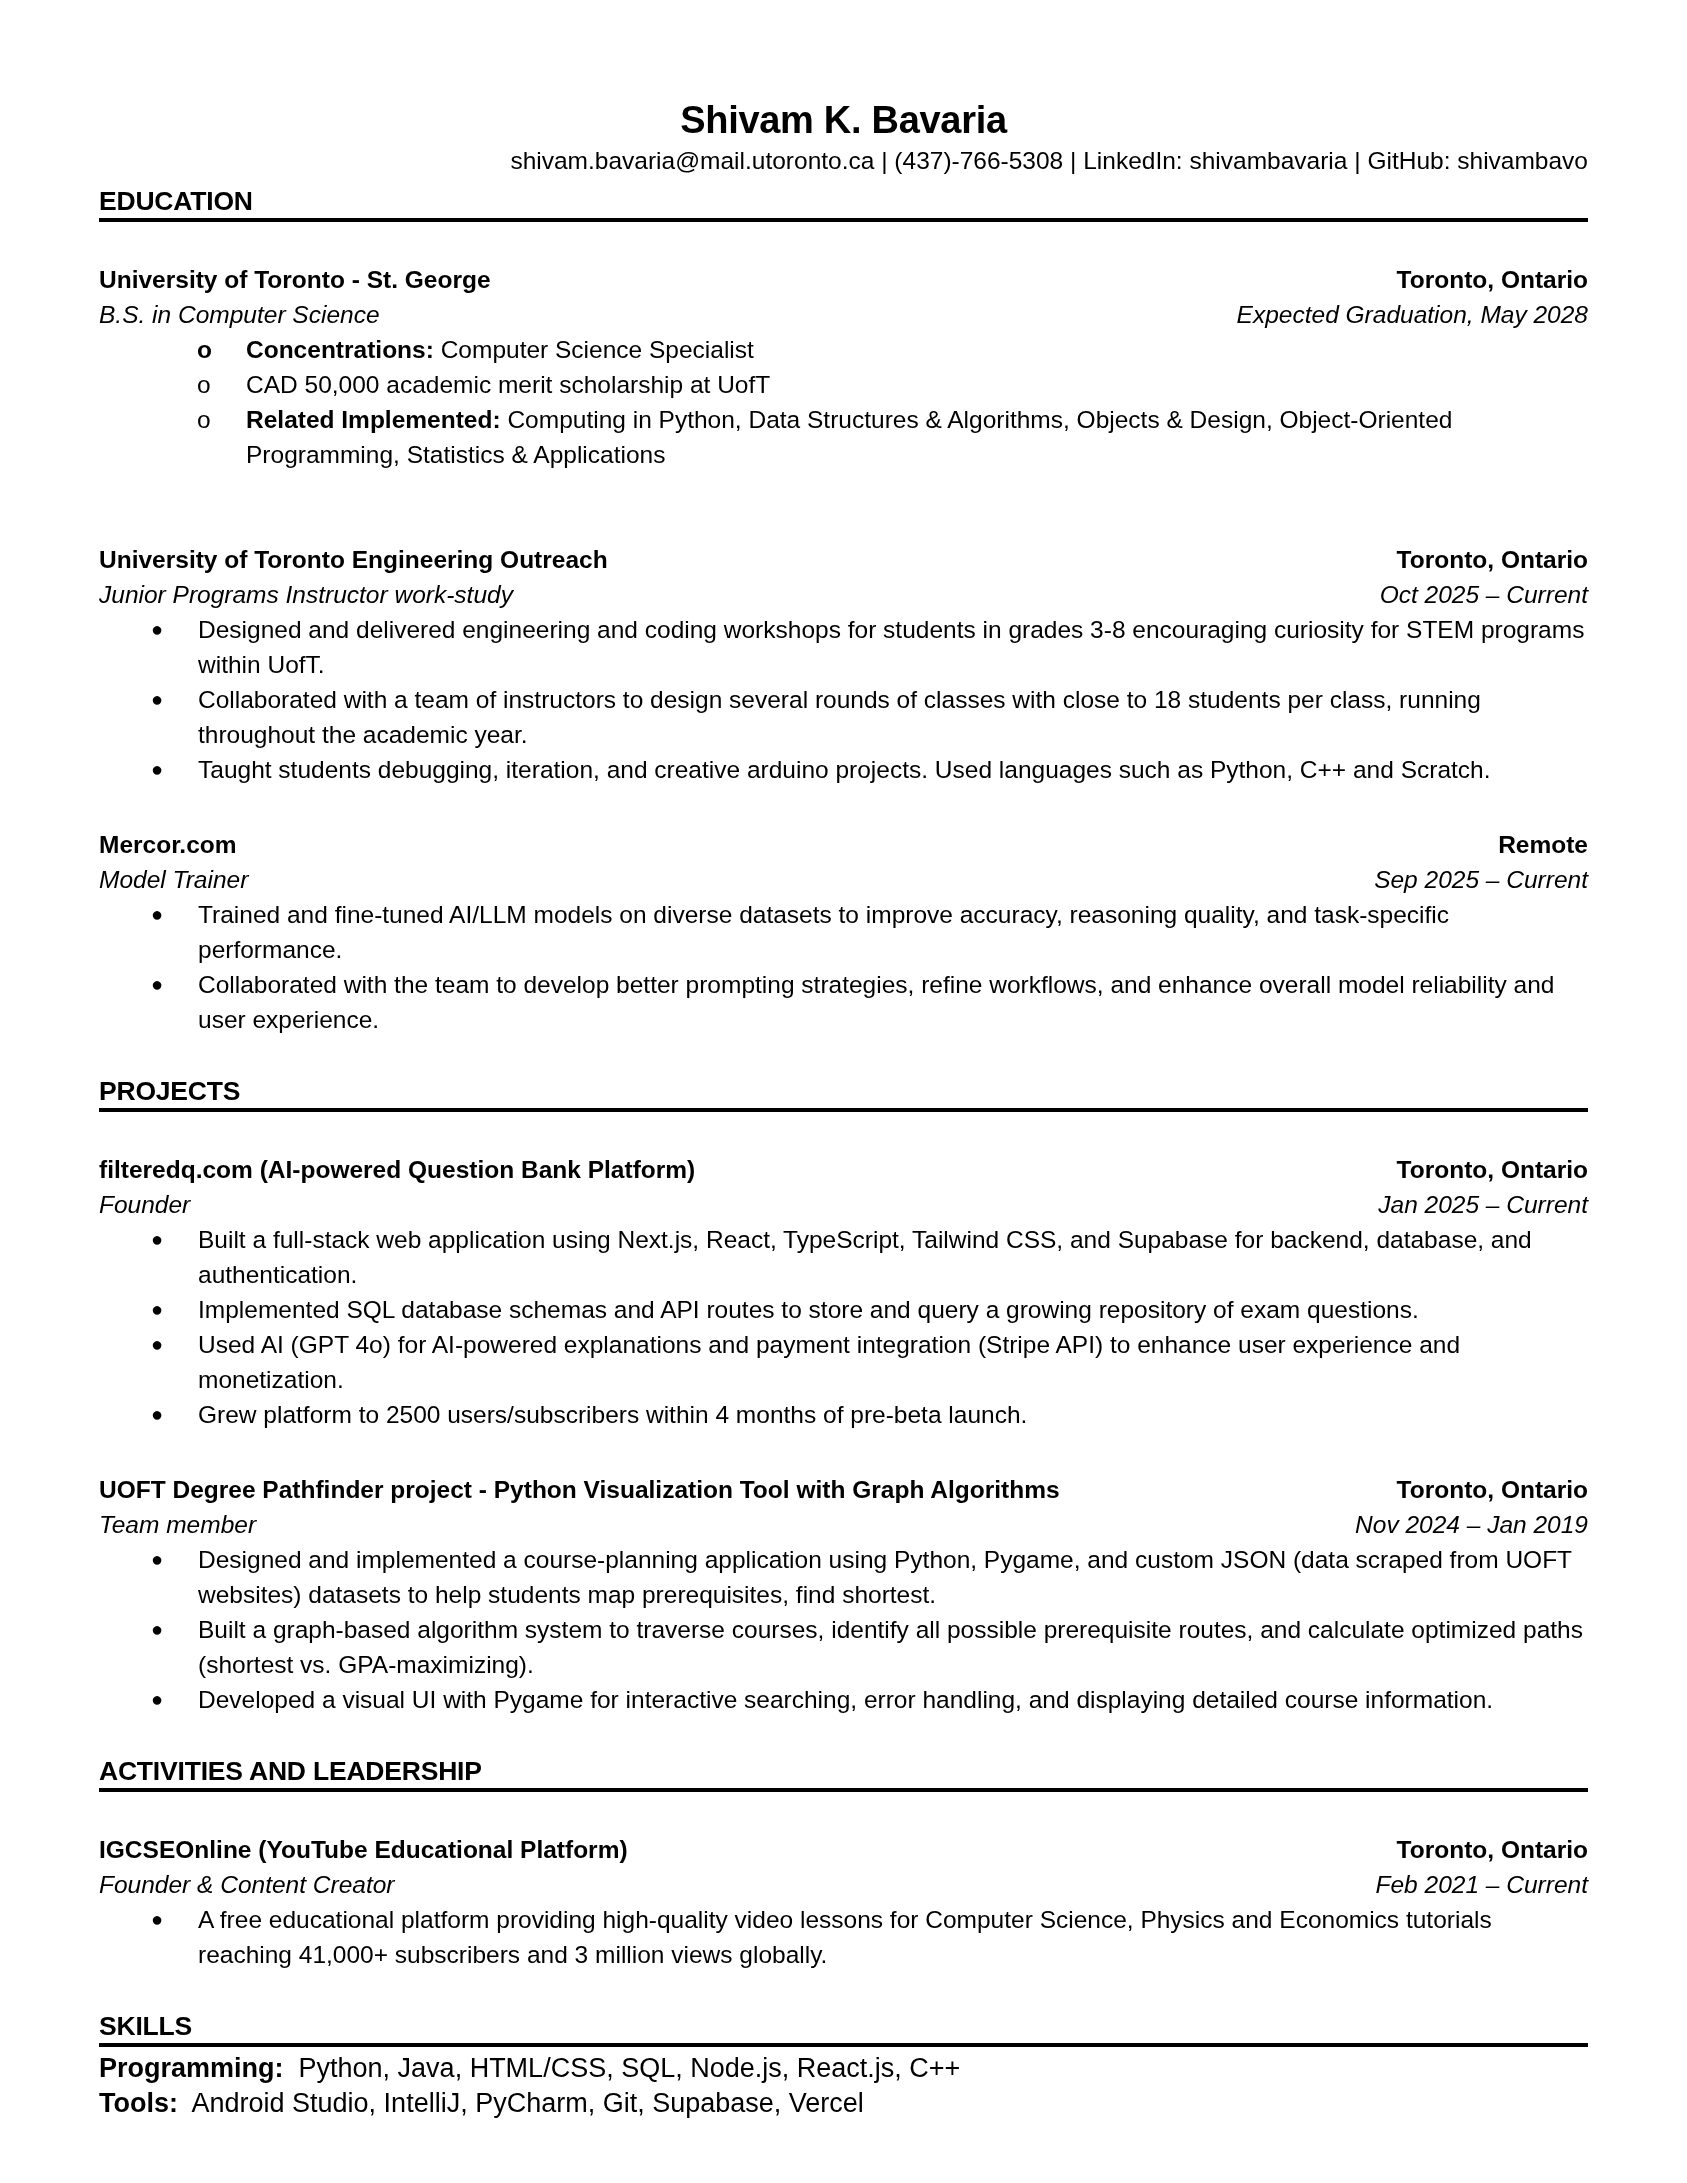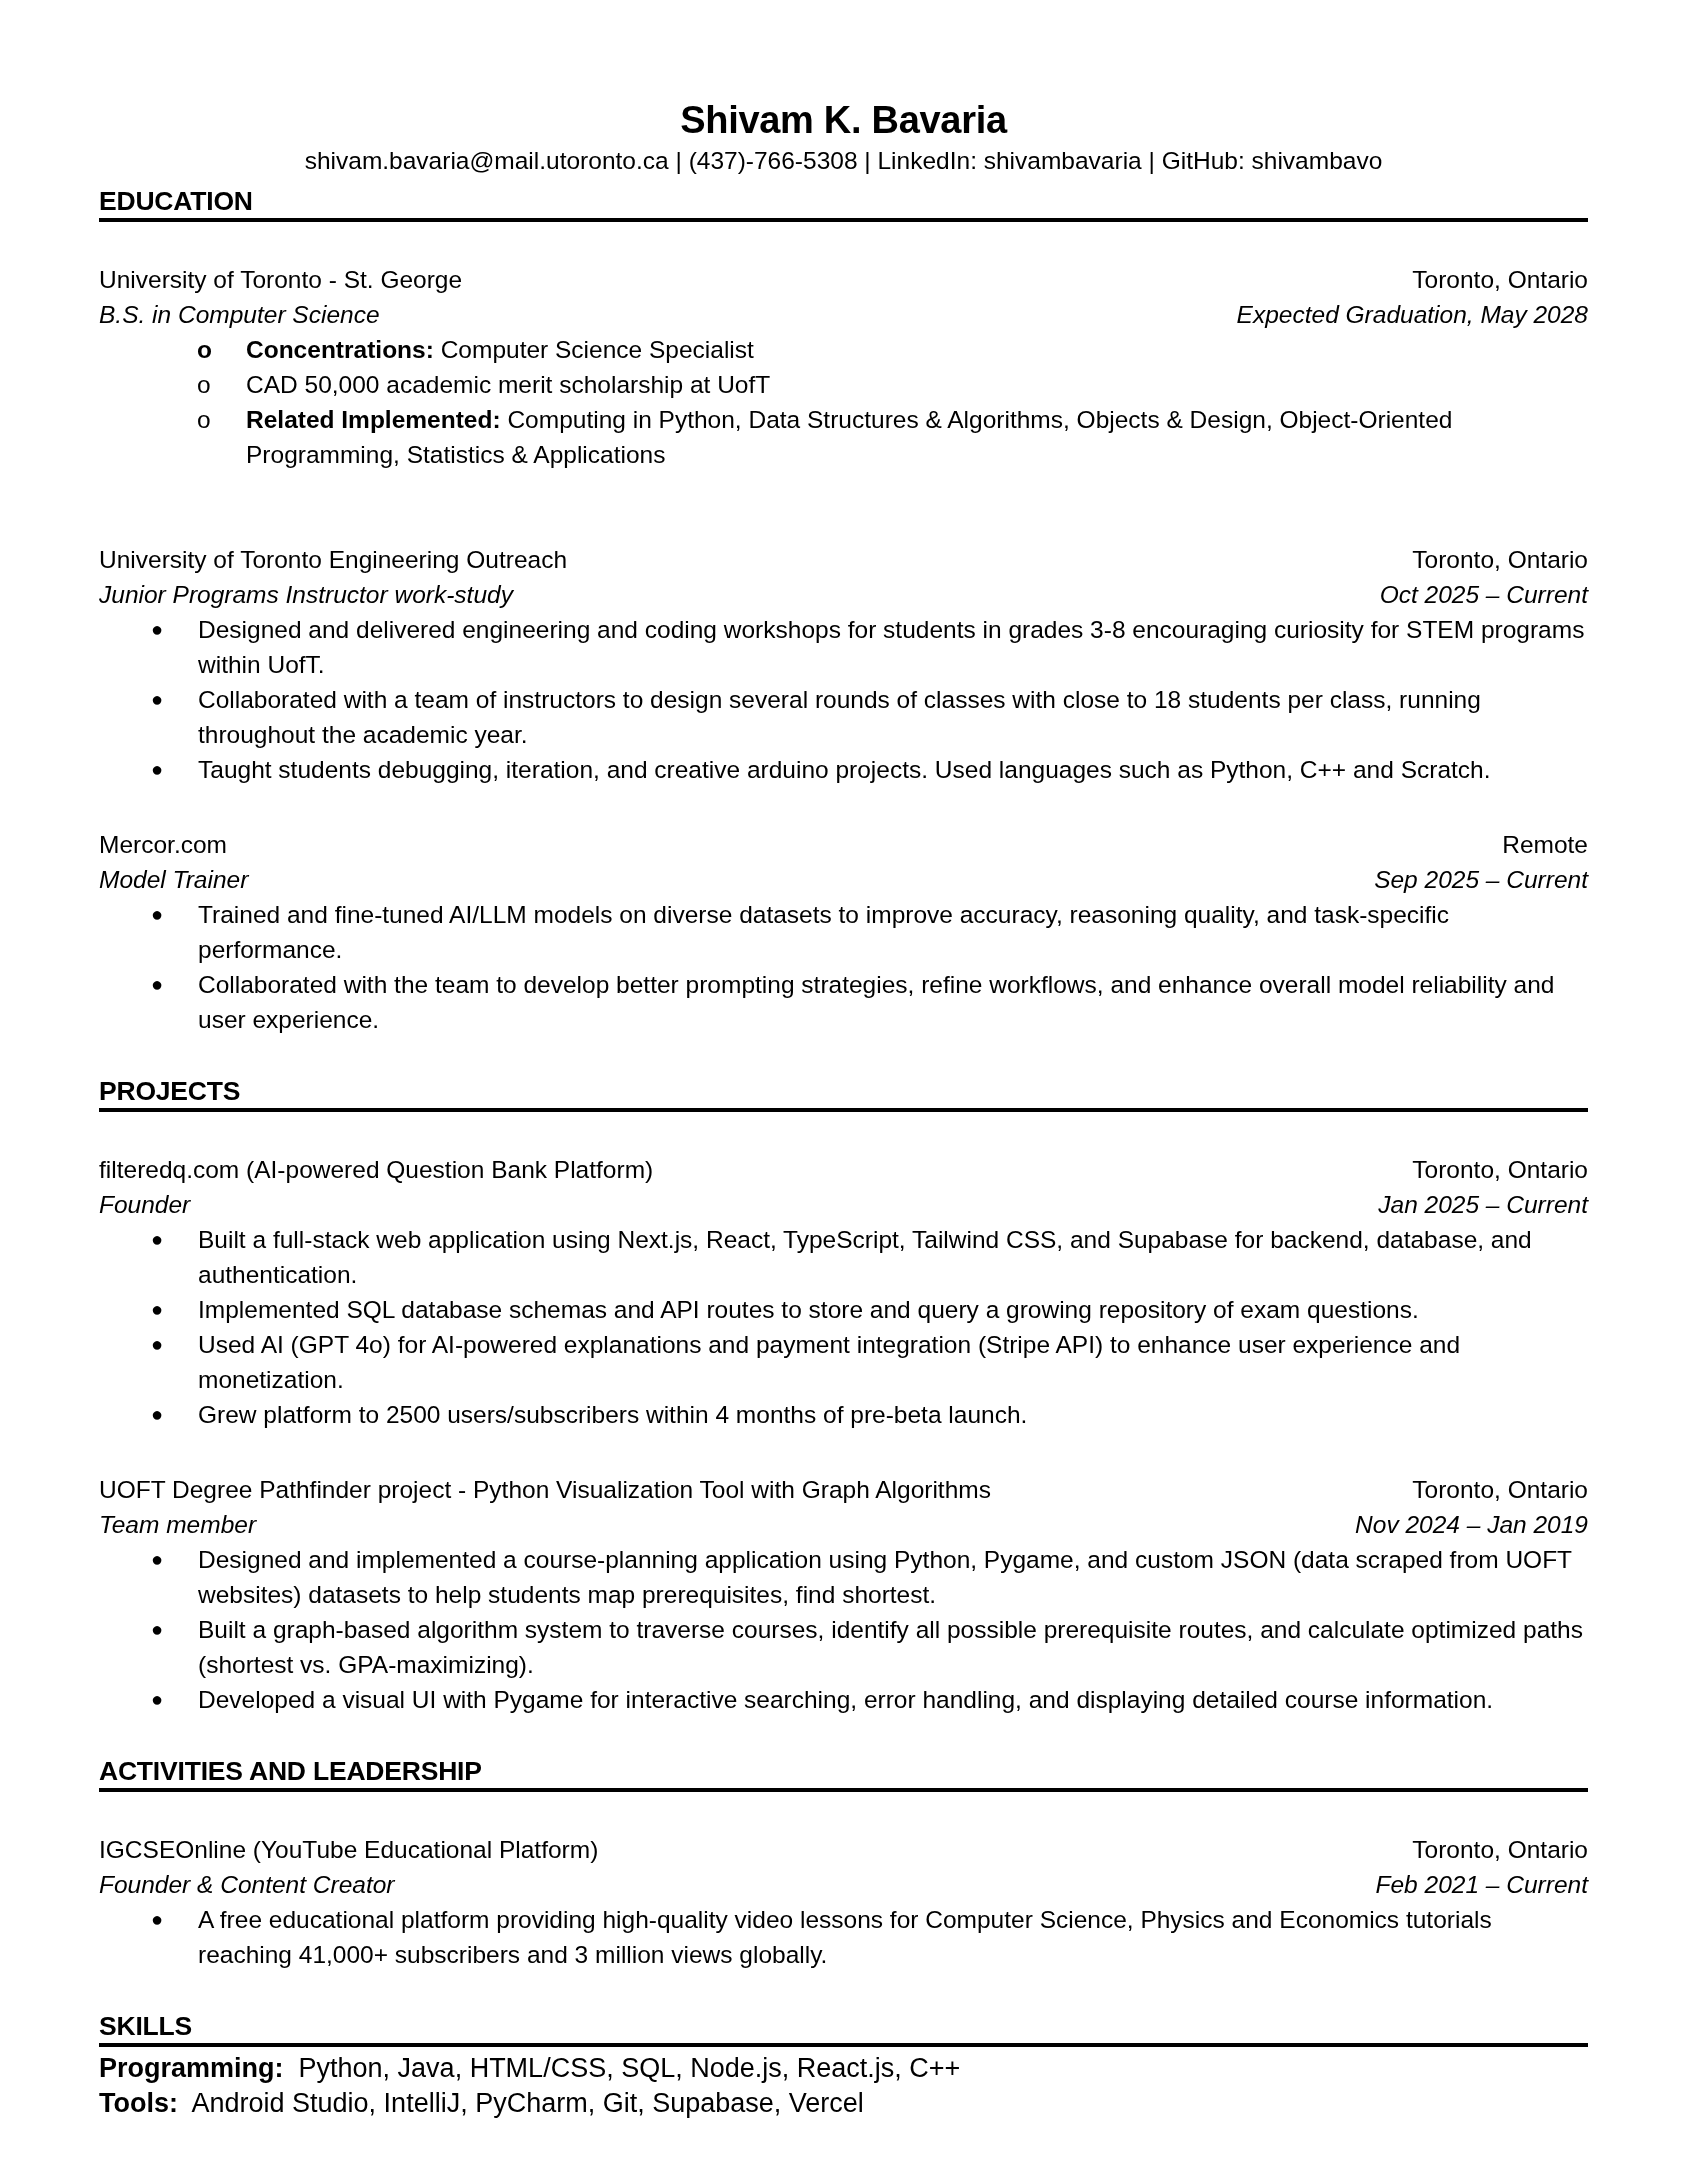--- a/index.html
+++ b/index.html
@@ -1,25 +1,25 @@
 <!DOCTYPE html>
 <html style="font-size:10.6px"><head>
 <meta charset="utf-8">
 <style>
   html, body { margin: 0; padding: 0; background: #ffffff; }
   body { width: 1687px; height: 2183px; position: relative; overflow: hidden;
          font-family: "Liberation Sans", sans-serif; color: #000; }
   .page { position: absolute; left: 99px; top: 96px; width: 1489px; }
   .name { text-align: center; font-weight: bold; font-size: 38px; line-height: 48px; margin: 0; letter-spacing: -0.3px; }
-  .contact { text-align: center; font-size: 24.5px; line-height: 33px; margin: 0 0 4px 0; }
+  .contact { text-align: right; font-size: 24.5px; line-height: 33px; margin: 0 0 4px 0; }
   .section { margin-top: 0; }
   .section-head { font-weight: bold; font-size: 26.5px; line-height: 33px; border-bottom: 4px solid #000; padding-bottom: 0; margin: 8px 0 4px 0; letter-spacing: -0.2px; }
   .gap { height: 30px; }
   .row { display: flex; justify-content: space-between; font-size: 24.5px; line-height: 35px; }
-  .row.bold { font-weight: normal; margin-top: 40px; }
+  .row.bold { font-weight: bold; margin-top: 40px; }
   .row.italic { font-style: italic; }
   ul { margin: 0; padding: 0; list-style: none; }
   li.bullet { position: relative; padding-left: 99px; font-size: 24.5px; line-height: 35px; }
   li.bullet .mark { position: absolute; left: 52px; top: 0; font-size: 20px; }
   li.sub { position: relative; padding-left: 147px; font-size: 24.5px; line-height: 35px; }
   li.sub .mark { position: absolute; left: 98px; top: 0; }
   .b { font-weight: bold; }
   .skill { font-size: 27px; line-height: 35px; }
 </style>
 </head>

